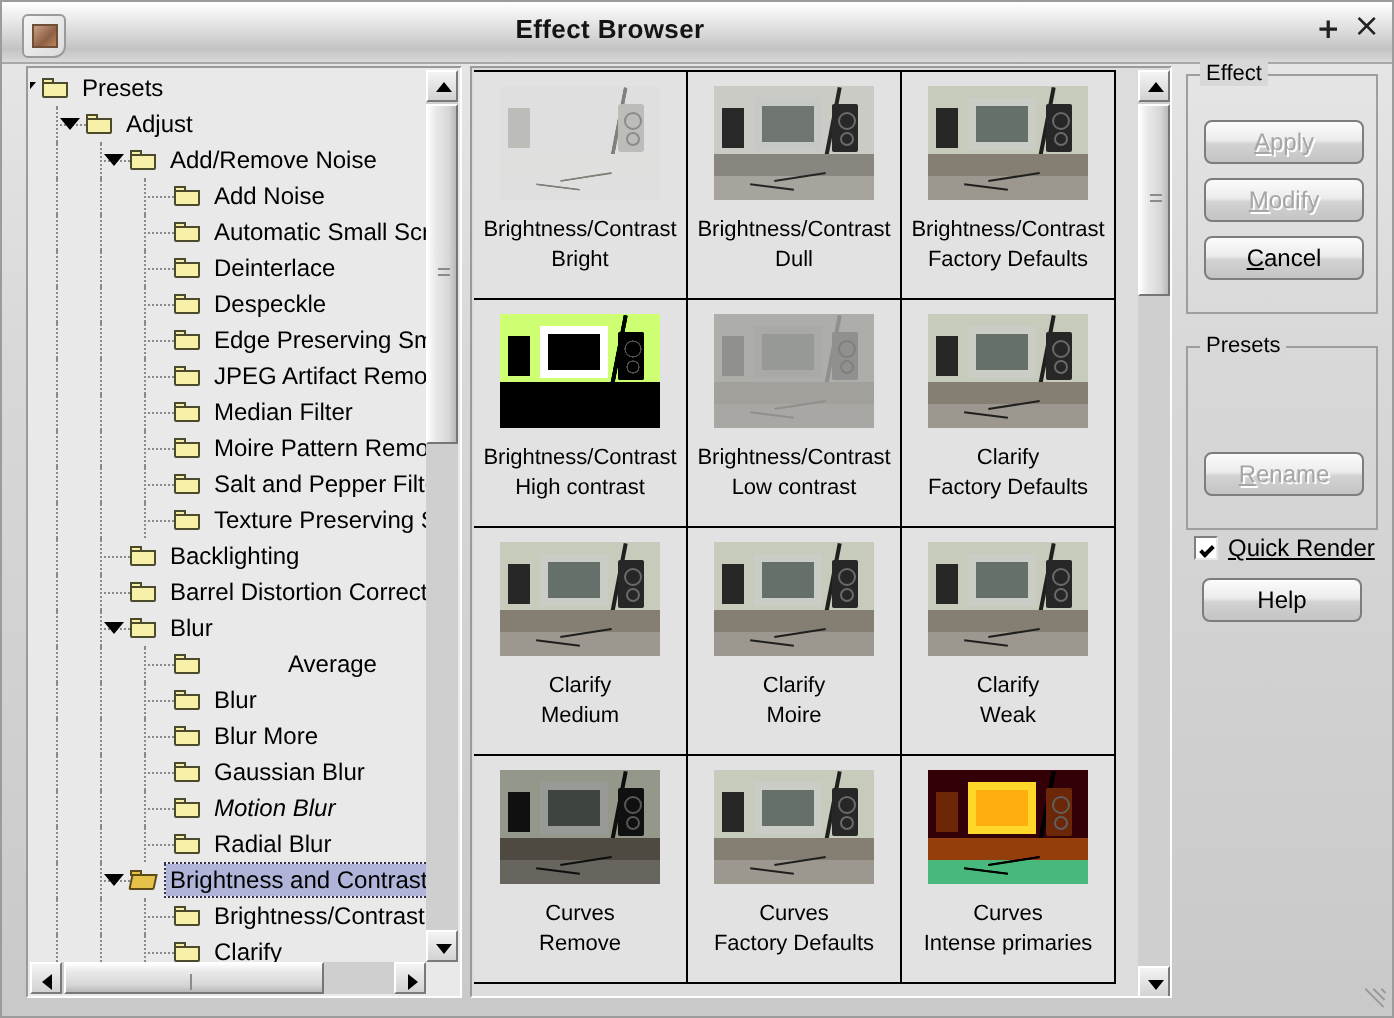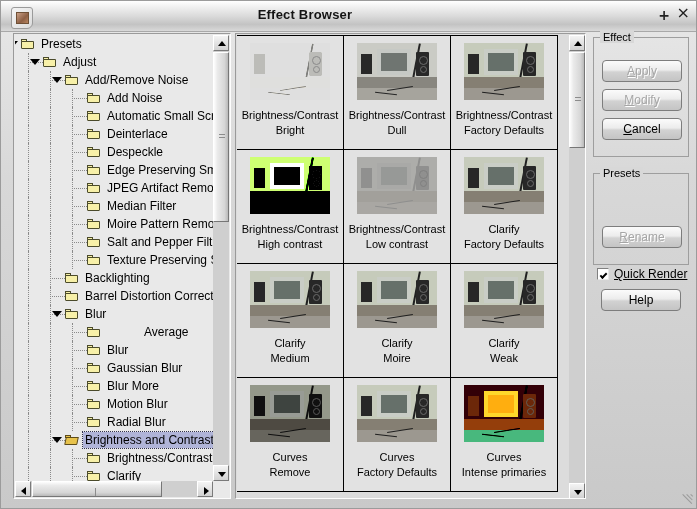--- a/index.html
+++ b/index.html
@@ -448,43 +448,43 @@
           </div>
           <div class="tnode">
             <span class="vline" style="left: 13px;"></span>
             <span class="vline" style="left: 35px;"></span>
             <span class="vline" style="left: 57px;"></span>
             <span class="hline" style="left: 57px; width: 15px;"></span>
             <span class="folder" style="left: 72px;">
               <s></s>
               <b></b>
             </span>
+            <span class="lbl" style="left: 90px;">Blur More</span>
+          </div>
+          <div class="tnode">
+            <span class="vline" style="left: 13px;"></span>
+            <span class="vline" style="left: 35px;"></span>
+            <span class="vline" style="left: 57px;"></span>
+            <span class="hline" style="left: 57px; width: 15px;"></span>
+            <span class="folder" style="left: 72px;">
+              <s></s>
+              <b></b>
+            </span>
             <span class="lbl" style="left: 90px;">Gaussian Blur</span>
           </div>
           <div class="tnode">
             <span class="vline" style="left: 13px;"></span>
             <span class="vline" style="left: 35px;"></span>
             <span class="vline" style="left: 57px;"></span>
             <span class="hline" style="left: 57px; width: 15px;"></span>
             <span class="folder" style="left: 72px;">
               <s></s>
               <b></b>
             </span>
-            <span class="lbl" style="left: 90px;">Blur More</span>
-          </div>
-          <div class="tnode">
-            <span class="vline" style="left: 13px;"></span>
-            <span class="vline" style="left: 35px;"></span>
-            <span class="vline" style="left: 57px;"></span>
-            <span class="hline" style="left: 57px; width: 15px;"></span>
-            <span class="folder" style="left: 72px;">
-              <s></s>
-              <b></b>
-            </span>
-            <span class="lbl" style="left: 90px;">Motion Blur</span>
+            <span class="lbl" style="left: 90px; font-style: italic;">Motion Blur</span>
           </div>
           <div class="tnode">
             <span class="vline" style="left: 13px;"></span>
             <span class="vline" style="left: 35px;"></span>
             <span class="vline" style="left: 57px;"></span>
             <span class="hline" style="left: 57px; width: 15px;"></span>
             <span class="folder" style="left: 72px;">
               <s></s>
               <b></b>
             </span>

